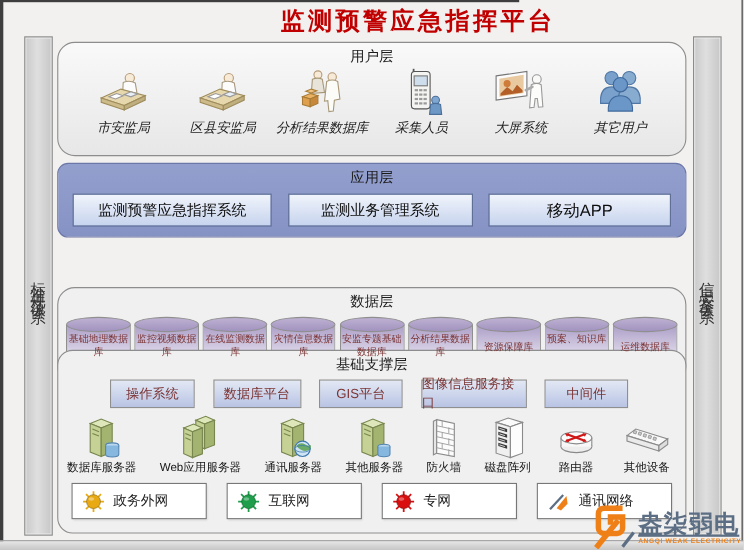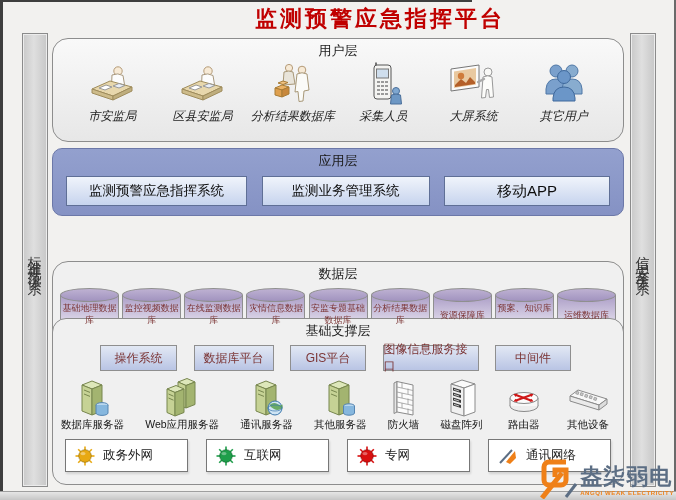--- a/index.html
+++ b/index.html
@@ -65,21 +65,21 @@
   .devs{display:flex;justify-content:space-between;align-items:flex-end;margin:3px 12px 0 8px;height:58px;}
   .dev{display:flex;flex-direction:column;align-items:center;}
   .dev .lbl{font-size:10.5px;color:#151515;margin-top:0;white-space:nowrap;}
   .nets{display:flex;justify-content:space-between;margin:7px 12px 0 12px;}
   .net{width:123px;height:33px;background:#fff;border:1px solid #777;box-sizing:border-box;
        display:flex;align-items:center;gap:8px;padding-left:9px;box-shadow:1px 2px 2px rgba(0,0,0,0.12);}
   .net .lbl{font-size:12.5px;color:#222;}
   
   .wm{position:absolute;right:2px;bottom:1px;display:flex;align-items:flex-end;gap:2px;z-index:9;}
   .wm-text{display:flex;flex-direction:column;line-height:1;padding-bottom:3px;}
-  .wm-cn{font-size:22px;font-weight:bold;color:#5c6e84;letter-spacing:1px;}
+  .wm-cn{font-size:22px;font-weight:bold;color:#5c6e84;letter-spacing:1px;text-decoration:underline;}
   .wm-en{font-size:6px;color:#ef8018;font-weight:bold;letter-spacing:0.6px;margin-top:2px;}
 </style>
 </head>
 <body>
 
 <div id="stage">
   <div class="edge-top"></div>
   <div class="edge-left"></div>
   <div class="edge-right"></div>
 

